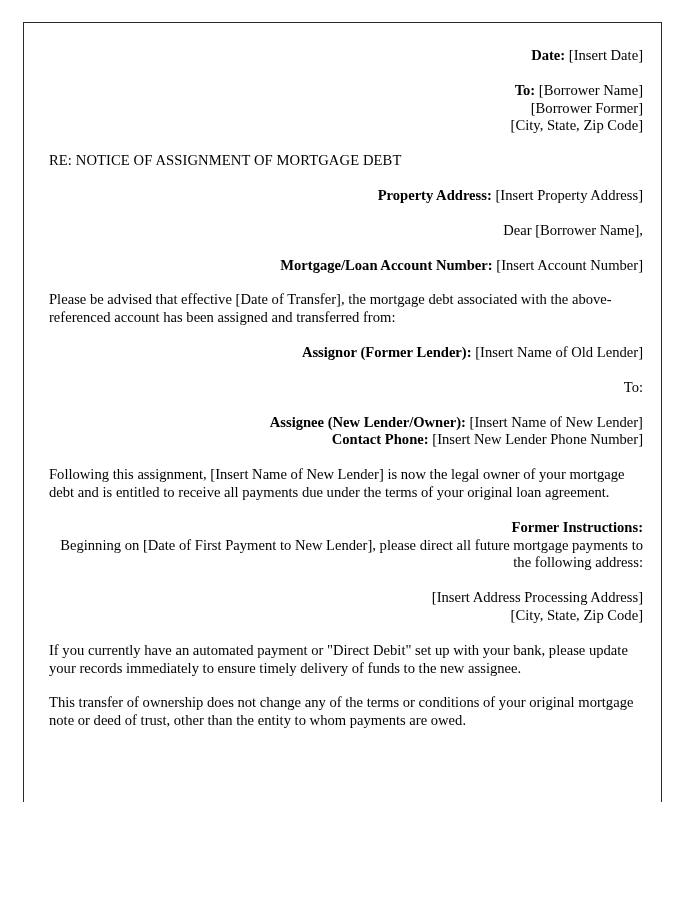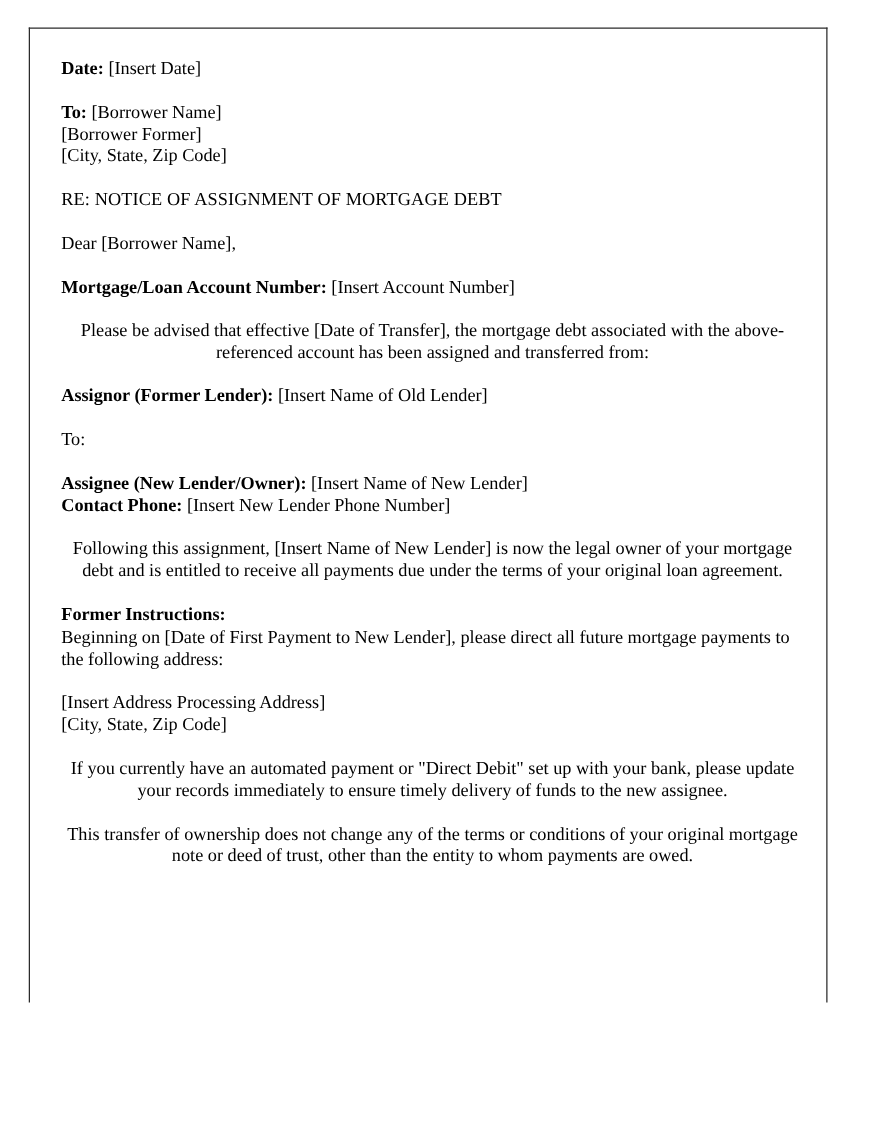--- a/index.html
+++ b/index.html
@@ -30,52 +30,56 @@
     padding: 24px 18px 0 25px;
     font-size: 14.6px;
     line-height: 17.8px;
   }
   .block {
     margin: 0 0 17px 0;
   }
   .line {
     display: block;
     white-space: normal;
+    text-align: right;
   }
   .lbl {
     font-weight: bold;
   }
   .heading {
     font-weight: normal;
     margin: 0 0 17px 0;
     letter-spacing: 0.1px;
   }
   .para {
     margin: 0 0 17px 0;
-    text-align: center;
+    text-align: left;
   }
 </style>
 </head>
 <body>
 
 <div class="page-frame">
   <div class="doc-body">
 
     <div class="block">
       <span class="line"><span class="lbl">Date:</span> <span>[Insert Date]</span></span>
     </div>
 
     <div class="block">
       <span class="line"><span class="lbl">To:</span> <span>[Borrower Name]</span></span>
       <span class="line">[Borrower Former]</span>
       <span class="line">[City, State, Zip Code]</span>
     </div>
 
     <div class="heading">RE: NOTICE OF ASSIGNMENT OF MORTGAGE DEBT</div>
 
+    <div class="block">
+      <span class="line"><span class="lbl">Property Address:</span> <span>[Insert Property Address]</span></span>
+    </div>
 
     <div class="block">
       <span class="line">Dear [Borrower Name],</span>
     </div>
 
     <div class="block">
       <span class="line"><span class="lbl">Mortgage/Loan Account Number:</span> <span>[Insert Account Number]</span></span>
     </div>
 
     <p class="para">Please be advised that effective [Date of Transfer], the mortgage debt associated with the above-referenced account has been assigned and transferred from:</p>

